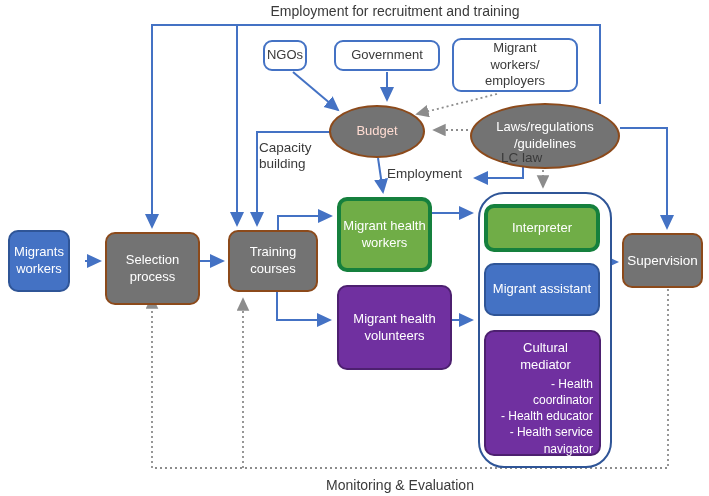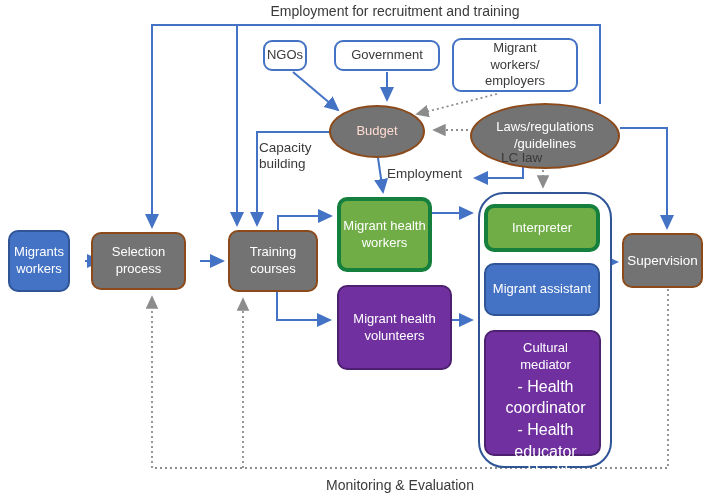--- a/index.html
+++ b/index.html
@@ -17,21 +17,21 @@
   .orange{background:#737373;border:2px solid #8c4a1b;color:#fff;border-radius:10px;}
   .blue{background:#4472C4;border:2px solid #2F5597;color:#fff;border-radius:10px;}
   .green{background:#70AD47;border:4px solid #15803d;color:#fff;border-radius:10px;}
   .purple{background:#7030A0;border:2px solid #4d2070;color:#fff;border-radius:10px;}
   .ellipse{border-radius:50%;}
   .budget-text{color:#ffdcd2;}
   .container-frame{
     position:absolute;background:#fff;border:2px solid #2F5597;border-radius:26px;
   }
   .cm-title{font-size:13px;margin-bottom:2px;}
-  .cm-item{font-size:16px;text-align:center;width:100%;line-height:1.35;}
+  .cm-item{font-size:12px;text-align:right;width:100%;line-height:1.35;}
   .cultural{justify-content:flex-start;padding:8px 6px 4px 12px;}
   svg{position:absolute;left:0;top:0;}
 </style>
 </head>
 <body>
 
 <div id="stage">
 
   <svg width="709" height="496">
     <defs>
@@ -88,21 +88,21 @@
     <span>Laws/regulations /guidelines</span>
   </div>
 
   <div class="lbl" style="left:259px;top:140px;width:64px;">Capacity building</div>
   <div class="lbl" style="left:387px;top:166px;white-space:nowrap;">Employment</div>
   <div class="lbl" style="left:477px;top:150px;white-space:nowrap;margin-left:24px;">LC law</div>
 
   <div class="node blue" style="left:8px;top:230px;width:62px;height:62px;">
     <span>Migrants workers</span>
   </div>
-  <div class="node orange" style="left:91px;top:232px;width:95px;height:58px;">
+  <div class="node orange" style="left:105px;top:232px;width:95px;height:73px;">
     <span>Selection process</span>
   </div>
   <div class="node orange" style="left:228px;top:230px;width:90px;height:62px;">
     <span>Training courses</span>
   </div>
   <div class="node green" style="left:337px;top:197px;width:95px;height:75px;">
     <span>Migrant health workers</span>
   </div>
   <div class="node purple" style="left:337px;top:285px;width:115px;height:85px;">
     <span>Migrant health volunteers</span>

